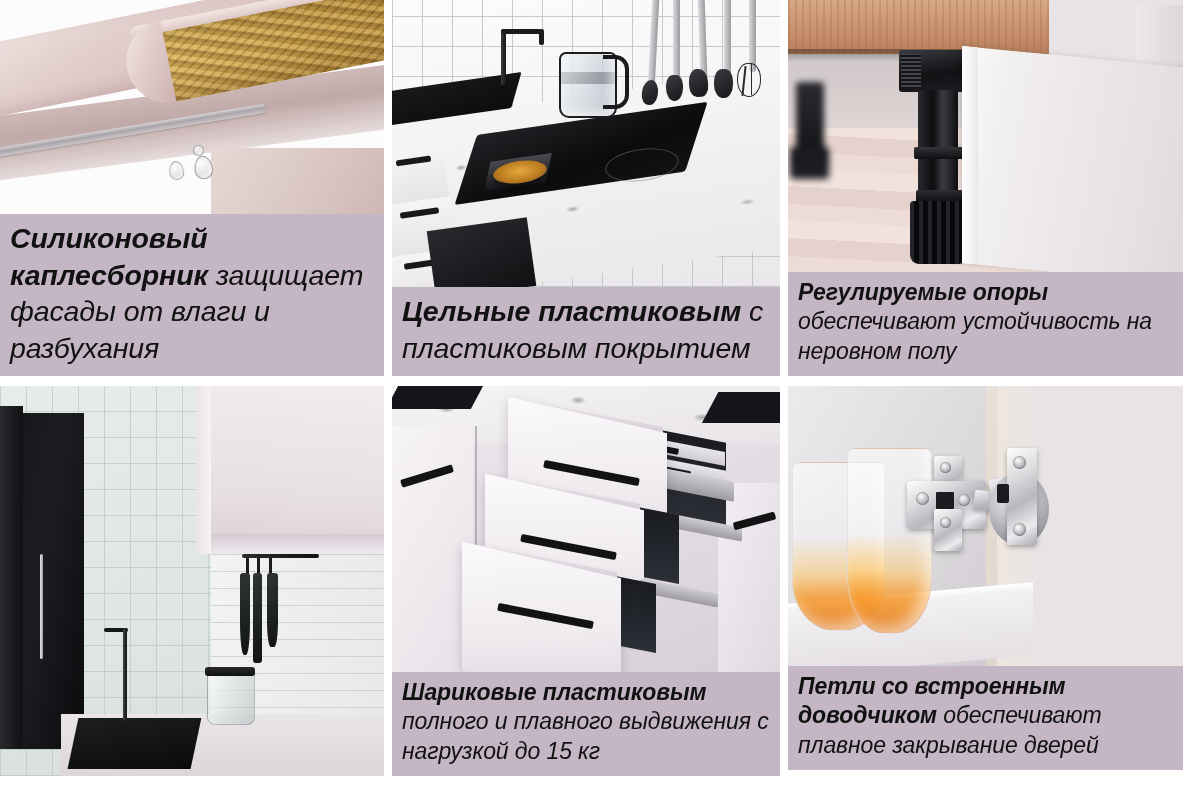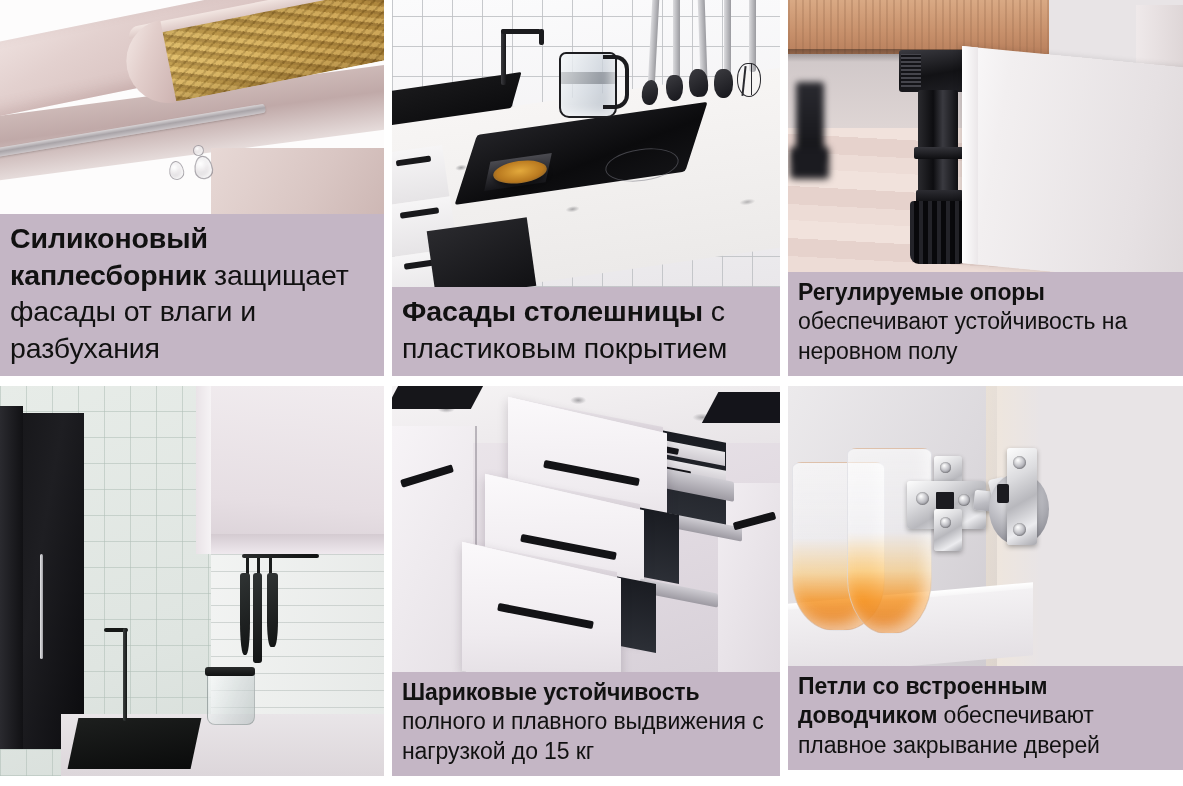--- a/index.html
+++ b/index.html
@@ -11,21 +11,21 @@
     overflow:hidden;
   }
   .grid{
     width:1183px;height:786px;
     display:grid;
     grid-template-columns:388px 396px 399px;
     grid-template-rows:381px 395px;
     column-gap:0px;row-gap:0px;
     background:#ffffff;
   }
-  .cell{position:relative;overflow:hidden;background:#ffffff;}
+  .cell{position:relative;overflow:hidden;background:#ffffff;font-style:italic;}
   .cell.c1{padding:0 4px 5px 0;}
   .cell.c2{padding:0 4px 5px 4px;}
   .cell.c3{padding:0 0 5px 4px;}
   .cell.c4{padding:5px 4px 0 0;}
   .cell.c5{padding:5px 4px 0 4px;}
   .cell.c6{padding:5px 0 6px 4px;}
   .card{
     position:relative;width:100%;height:100%;
     display:flex;flex-direction:column;
     background:#c4b6c5;overflow:hidden;
@@ -337,21 +337,21 @@
 
         <div class="layer drawer" style="left:-2%;top:52%;width:16%;height:18%;transform:rotate(-8deg);"></div>
         <div class="layer dh" style="left:1%;top:55%;width:9%;transform:rotate(-8deg);"></div>
         <div class="layer drawer" style="left:-2%;top:70%;width:18%;height:18%;transform:rotate(-8deg);"></div>
         <div class="layer dh" style="left:2%;top:73%;width:10%;transform:rotate(-8deg);"></div>
         <div class="layer drawer" style="left:-2%;top:88%;width:20%;height:16%;transform:rotate(-8deg);"></div>
         <div class="layer dh" style="left:3%;top:91%;width:10%;transform:rotate(-8deg);"></div>
         <div class="layer oven"></div>
       </div>
       <div class="caption cap-lg">
-        <b>Фасады столешницы</b>
+        <b>Цельные пластиковым</b>
         <span>с пластиковым покрытием</span>
       </div>
     </div>
   </div>
 
   <div class="cell c3">
     <div class="card">
       <div class="photo p3">
         <div class="layer floor"></div>
         <div class="layer wallback"></div>
@@ -433,21 +433,21 @@
         <div class="layer handle5" style="left:33%;top:55%;width:25%;transform:rotate(11deg);"></div>
         <div class="layer slide" style="left:64%;top:70%;width:20%;height:5%;transform:skewY(11deg);"></div>
 
         <div class="layer inside" style="left:28%;top:64%;width:40%;height:24%;transform:skewY(11deg);"></div>
         <div class="layer side" style="left:18%;top:60%;width:40%;height:12%;transform:skewY(11deg);"></div>
         <div class="layer front" style="left:18%;top:61%;width:41%;height:45%;transform:skewY(13deg);"></div>
         <div class="layer handle5" style="left:27%;top:79%;width:25%;transform:rotate(11deg);"></div>
         <div class="layer handle5" style="left:88%;top:46%;width:11%;transform:rotate(-15deg);"></div>
       </div>
       <div class="caption cap-md">
-        <b>Шариковые устойчивость</b>
+        <b>Шариковые пластиковым</b>
         <span>полного и плавного выдвижения с нагрузкой до 15 кг</span>
       </div>
     </div>
   </div>
 
   <div class="cell c6">
     <div class="card">
       <div class="photo p6">
         <div class="layer bgleft"></div>
         <div class="layer door"></div>

